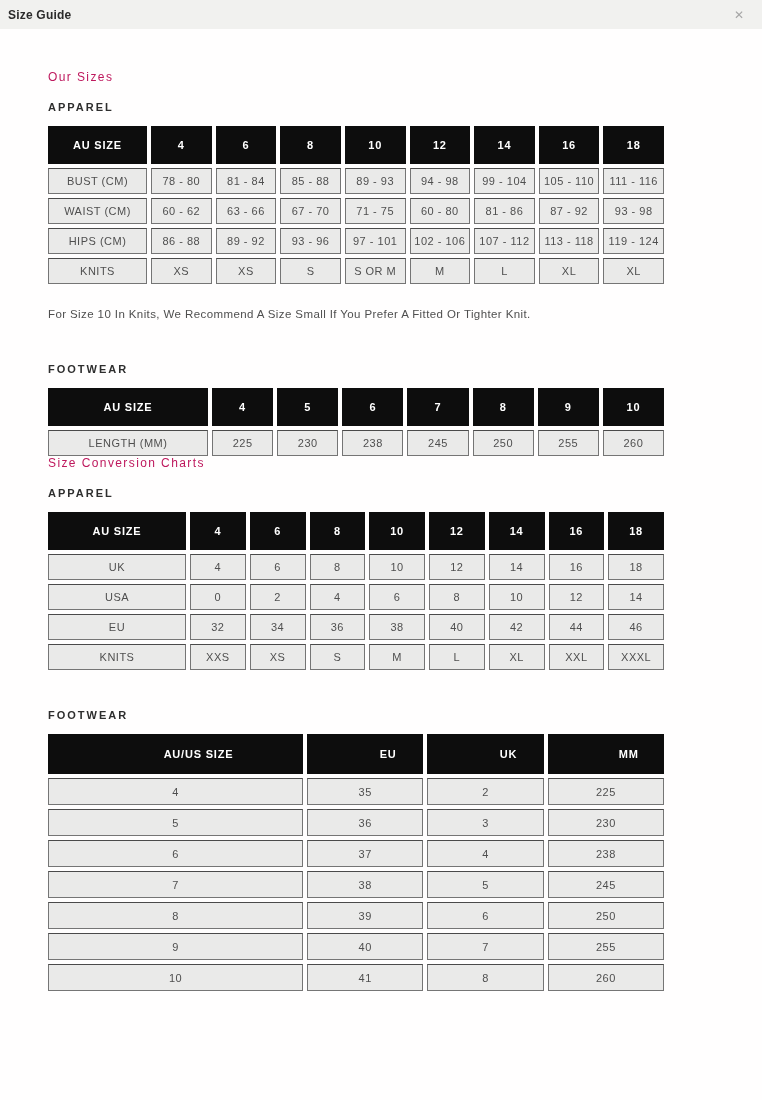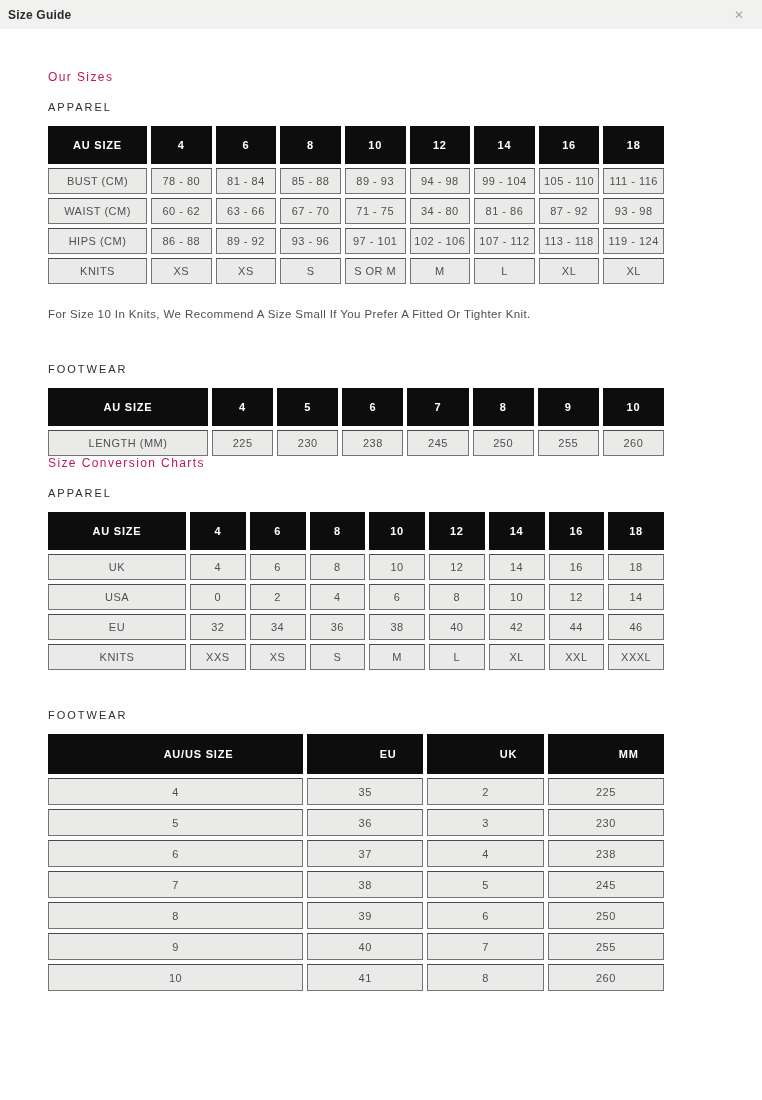--- a/index.html
+++ b/index.html
@@ -39,21 +39,21 @@
   .content { padding: 0 48px 40px 48px; }
 
   .section-title {
     font-size: 12px;
     font-weight: normal;
     color: #be185d;
     letter-spacing: 1.4px;
   }
   .group-label {
     font-size: 11px;
-    font-weight: normal;
+    font-weight: bold;
     color: #2e2e2e;
     letter-spacing: 2px;
   }
   .note {
     font-size: 11.5px;
     color: #4f4f4f;
     letter-spacing: 0.4px;
   }
 
   #our-sizes-title   { margin-top: 41px; }
@@ -147,21 +147,21 @@
             <td>99 - 104</td>
             <td>105 - 110</td>
             <td>111 - 116</td>
           </tr>
           <tr>
             <td>WAIST (CM)</td>
             <td>60 - 62</td>
             <td>63 - 66</td>
             <td>67 - 70</td>
             <td>71 - 75</td>
-            <td>34 - 80</td>
+            <td>60 - 80</td>
             <td>81 - 86</td>
             <td>87 - 92</td>
             <td>93 - 98</td>
           </tr>
           <tr>
             <td>HIPS (CM)</td>
             <td>86 - 88</td>
             <td>89 - 92</td>
             <td>93 - 96</td>
             <td>97 - 101</td>

